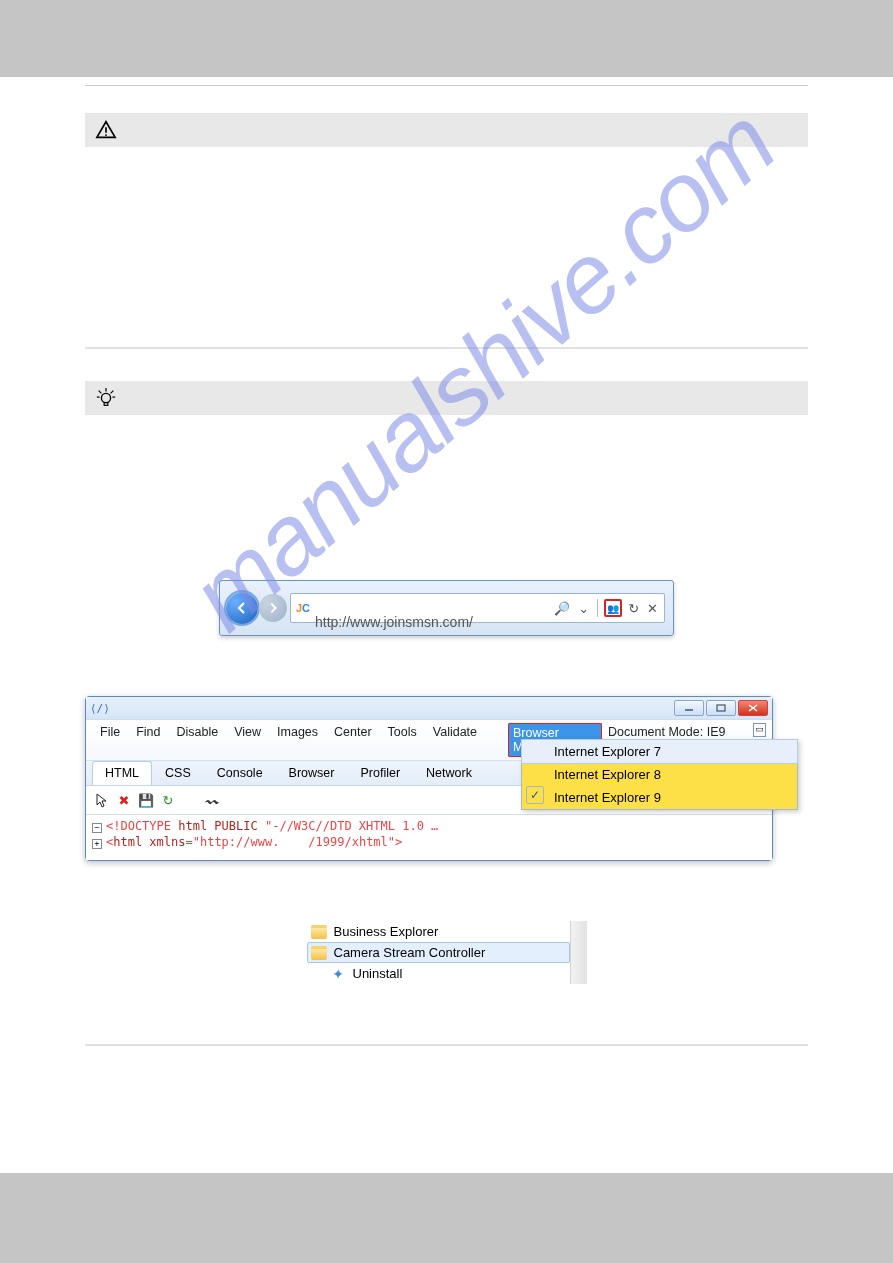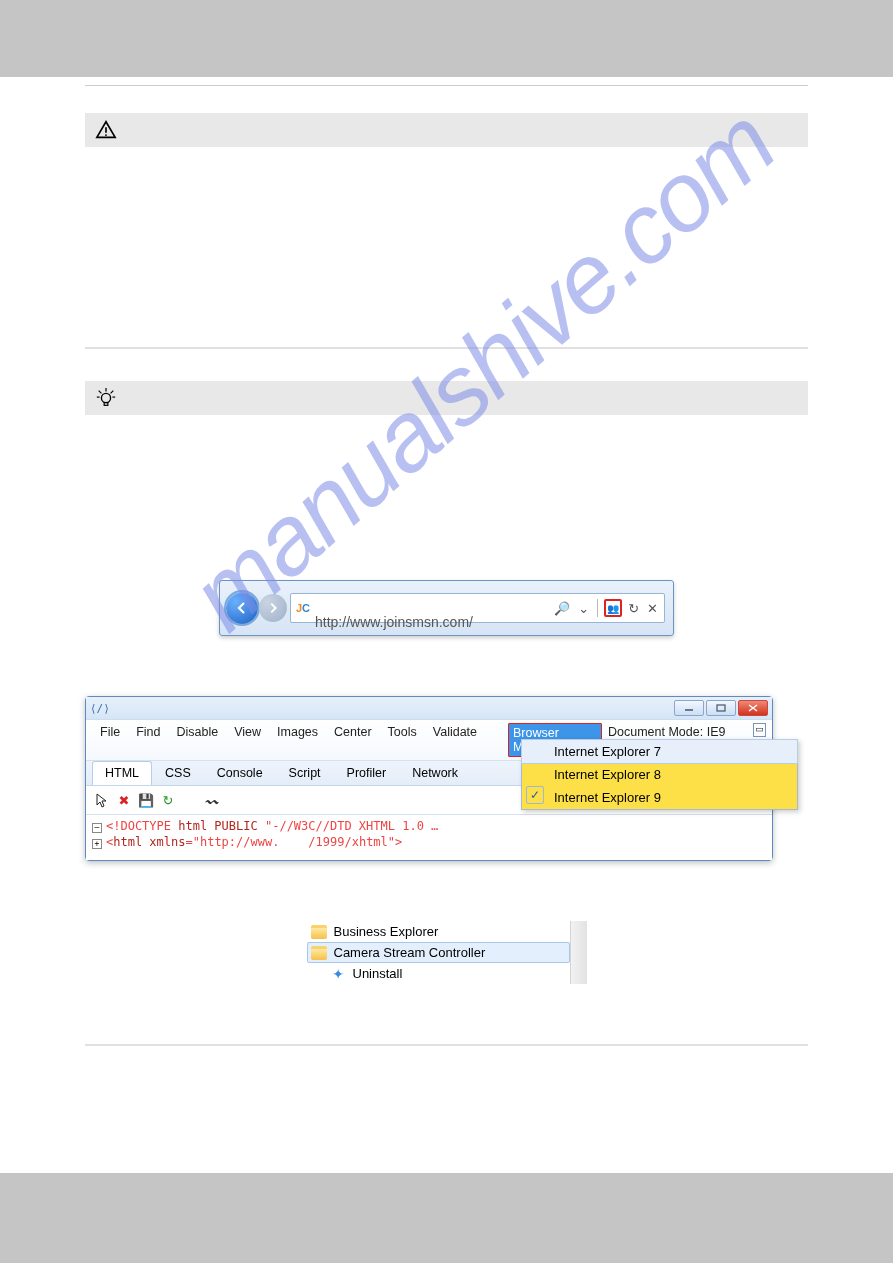--- a/index.html
+++ b/index.html
@@ -262,21 +262,21 @@
         <span class="m">Tools</span>
         <span class="m">Validate</span>
         <span class="m browser-mode">Browser Mode:  IE9</span>
         <span class="m docmode">Document Mode:  IE9 standards</span>
         <span class="pin">▭</span>
       </div>
       <div class="tabrow">
         <div class="tab active">HTML</div>
         <div class="tab">CSS</div>
         <div class="tab">Console</div>
-        <div class="tab">Script</div>
+        <div class="tab">Browser</div>
         <div class="tab">Profiler</div>
         <div class="tab">Network</div>
         <div class="tab-right">
           <div class="searchbox"></div>
           <div class="searchbtn">🔎</div>
         </div>
       </div>
       <div class="toolbar">
         <div class="tb cursor">
             <svg width="13" height="15" viewBox="0 0 13 15">

